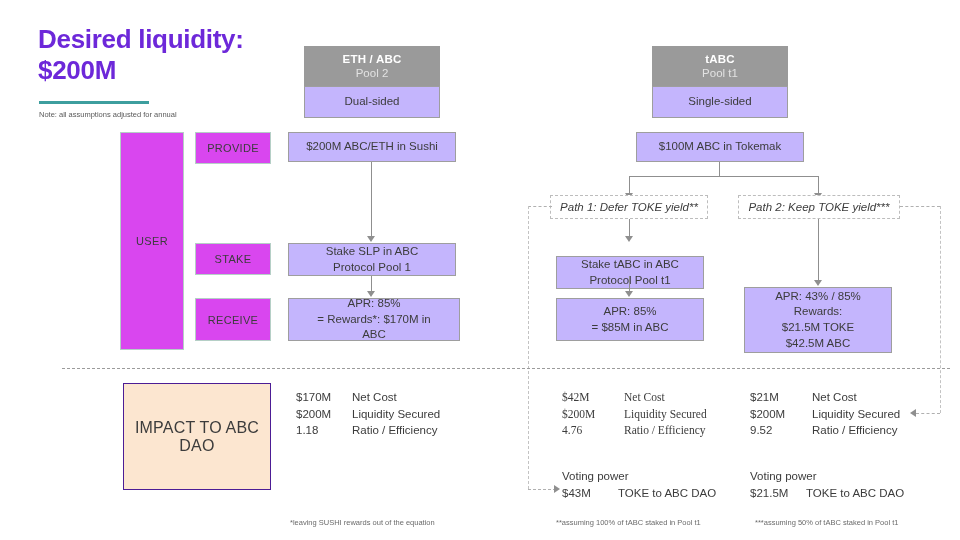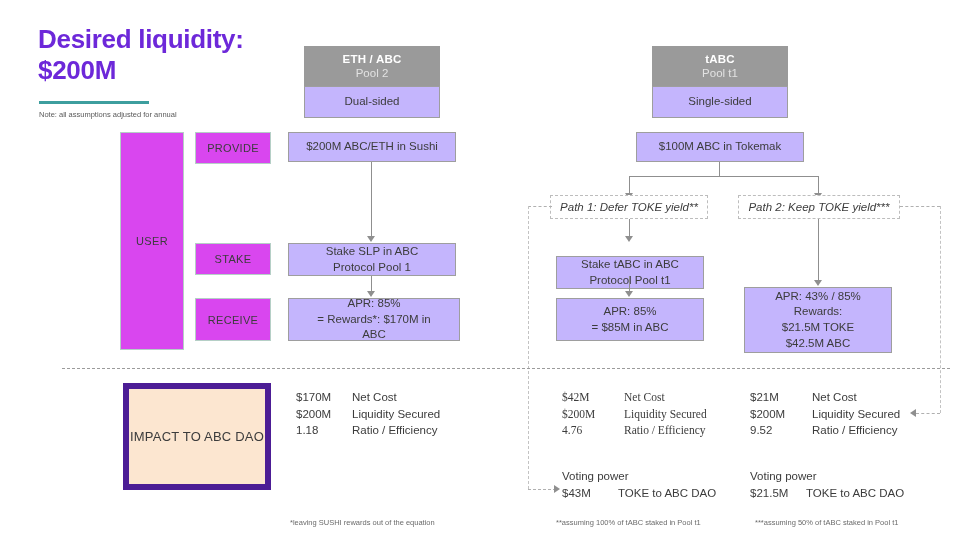--- a/index.html
+++ b/index.html
@@ -39,23 +39,23 @@
   }
   .hdr .t1{font-size:11.5px;font-weight:bold;letter-spacing:.2px;}
   .hdr .t2{font-size:11.5px;color:#e2e2e2;}
 
   .mint{
     background:#d946ef;border:1px solid #b5cfc6;
     display:flex;align-items:center;justify-content:center;
     font-size:11px;color:#3c3c3c;letter-spacing:.3px;text-align:center;
   }
   .peach{
-    background:#fce6d0;border:6px solid #4c1d95;
-    display:flex;align-items:center;justify-content:center;
-    font-size:13px;color:#3c3c3c;letter-spacing:.2px;text-align:center;
+    background:#fce6d0;border:1px solid #4c1d95;
+    display:flex;align-items:center;justify-content:center;
+    font-size:16px;color:#3c3c3c;letter-spacing:.2px;text-align:center;
   }
 
   .pathbox{
     border:1px dashed #bdbdbd;background:#ffffff;
     display:flex;align-items:center;justify-content:center;
     font-size:11.5px;font-style:italic;color:#3c3c3c;text-align:center;
   }
 
   
   .vline{background:#8f8f8f;width:1px;}

